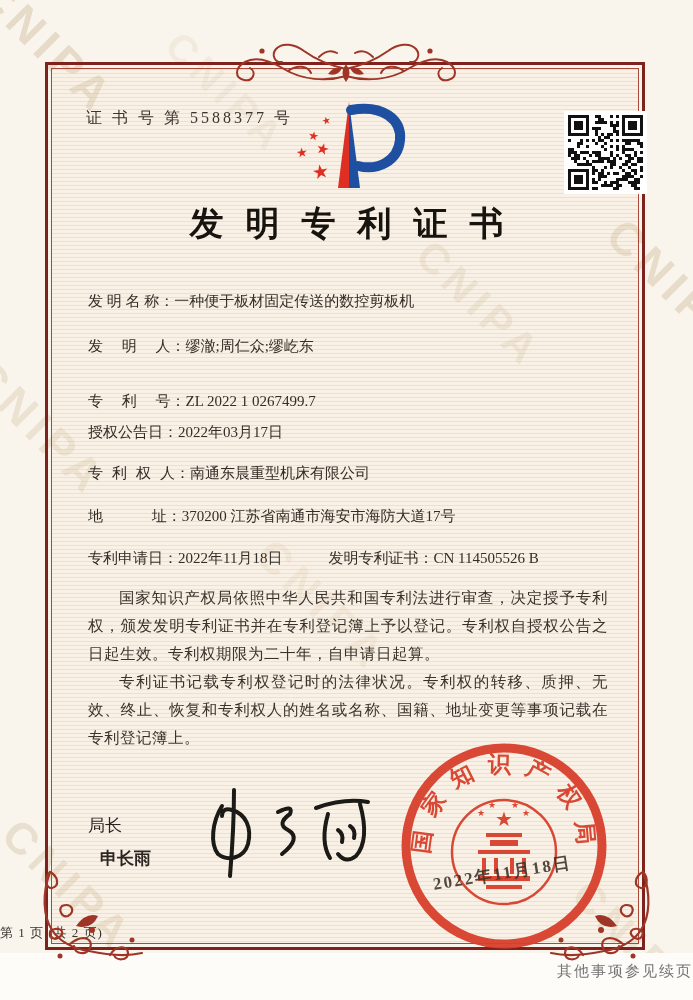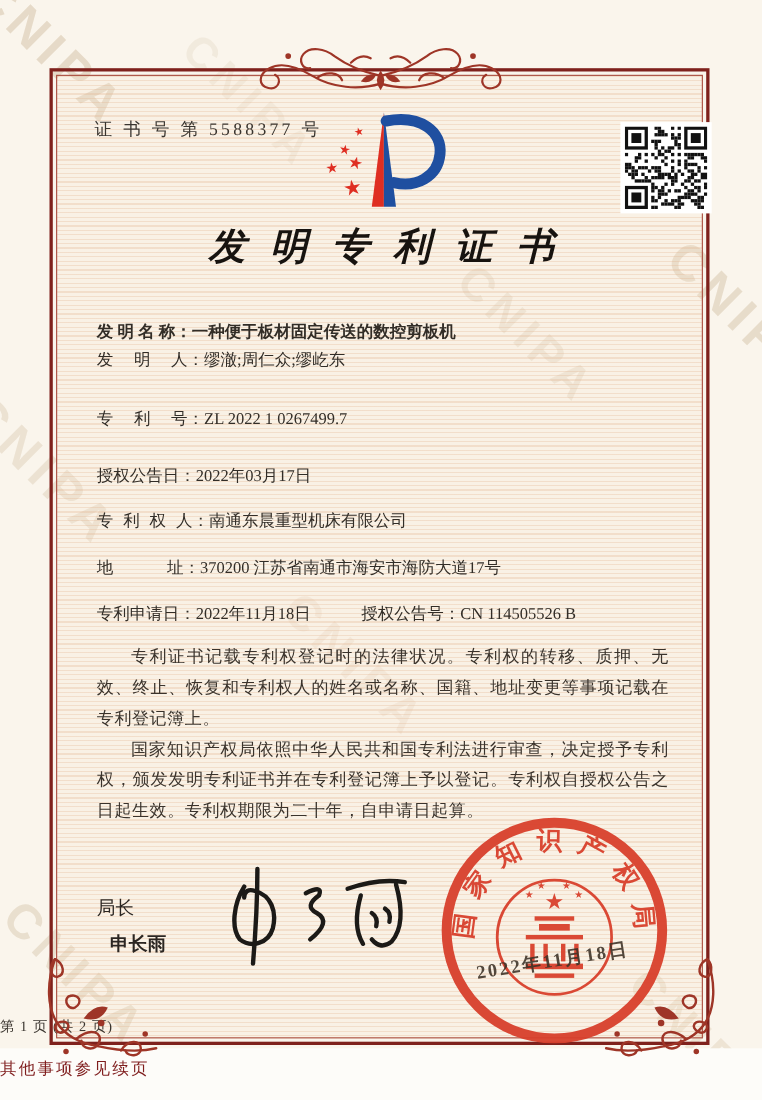--- a/index.html
+++ b/index.html
@@ -43,48 +43,48 @@
   
   .content{position:absolute;left:0;top:0;width:693px;height:930px;z-index:2;}
   .cert-no{
     position:absolute;left:86px;top:108px;font-size:16px;letter-spacing:3px;
     color:#3a352f;white-space:pre;
   }
   .logo{position:absolute;left:288px;top:98px;width:122px;height:94px;}
   .qr{position:absolute;left:564px;top:111px;width:75px;height:75px;background:#fff;padding:4px;box-sizing:content-box;}
   .title{
     position:absolute;left:0;top:201px;width:693px;text-align:center;
-    font-size:34px;font-weight:bold;letter-spacing:22px;text-indent:22px;color:#17130f;font-style:italic;
+    font-size:34px;font-weight:bold;letter-spacing:22px;text-indent:22px;color:#17130f;
   }
   .rows{position:absolute;left:88px;top:0;width:522px;}
   .field-row{position:absolute;left:0;font-size:15px;white-space:pre;color:#322d27;}
   .field-row .lbl{white-space:pre;}
-  .r0{top:292px;font-weight:bold;} .r1{top:318px;} .r2{top:371px;} .r3{top:423px;}
+  .r0{top:292px;} .r1{top:337px;} .r2{top:392px;} .r3{top:423px;}
   .r4{top:464px;font-family:Liberation Mono, monospace;} .r5{top:507px;} .r6{top:549px;}
   .pair2{margin-left:46px;}
   .paras{
     position:absolute;left:88px;top:584px;width:520px;
     font-size:15.5px;line-height:28px;text-align:justify;color:#3a332c;letter-spacing:.5px;
   }
   .paras p{margin:0;text-indent:2em;}
   .sig-title{position:absolute;left:88px;top:814px;font-size:17px;font-weight:normal;
     font-family:"Liberation Sans","DejaVu Sans",sans-serif;color:#2b2622;}
   .sig-name{position:absolute;left:88px;top:847px;font-size:17px;font-weight:bold;
     font-family:"Liberation Sans","DejaVu Sans",sans-serif;color:#2b2622;margin-left:12px;}
   .sig-hand{position:absolute;left:188px;top:778px;width:195px;height:108px;}
   .seal{position:absolute;left:398px;top:740px;width:212px;height:212px;opacity:.95;}
   .seal-date{
     position:absolute;left:432px;top:858px;width:190px;
     font-size:17px;font-weight:bold;letter-spacing:2px;color:#3c3126;
     transform:rotate(-9deg);opacity:.88;white-space:nowrap;
   }
   .page-info{position:absolute;left:0;top:924px;width:693px;
     font-size:13px;color:#3a352f;letter-spacing:1px;}
-  .cont-note{position:absolute;left:0;top:962px;width:693px;text-align:left;
-    font-size:15px;color:#7f1d1d;letter-spacing:2px;z-index:2;}
+  .cont-note{position:absolute;left:0;top:962px;width:693px;text-align:right;
+    font-size:15px;color:#737373;letter-spacing:2px;z-index:2;}
   .star{position:absolute;color:#df2e22;line-height:1;user-select:none;}
 </style>
 </head>
 <body>
 
 <span class="wm wm1">CNIPA</span>
 <span class="wm wm2">CNIPA</span>
 <span class="wm wm3">CNIPA</span>
 <span class="wm wm4">CNIPA</span>
 <span class="wm wm5">CNIPA</span>
@@ -378,26 +378,26 @@
 
   <div class="title">发明专利证书</div>
 
   <div class="rows">
     <div class="field-row r0"><span class="lbl">发 明 名 称：</span><span>一种便于板材固定传送的数控剪板机</span></div>
     <div class="field-row r1"><span class="lbl">发　 明　 人：</span><span>缪澈;周仁众;缪屹东</span></div>
     <div class="field-row r2"><span class="lbl">专　 利　 号：</span><span>ZL 2022 1 0267499.7</span></div>
     <div class="field-row r3"><span class="lbl">授权公告日：</span><span>2022年03月17日</span></div>
     <div class="field-row r4"><span class="lbl">专 利 权 人：</span><span>南通东晨重型机床有限公司</span></div>
     <div class="field-row r5"><span class="lbl">地　　　 址：</span><span>370200 江苏省南通市海安市海防大道17号</span></div>
-    <div class="field-row r6"><span class="lbl">专利申请日：</span><span>2022年11月18日</span><span class="pair2 lbl">授权公告号：</span><span>CN 114505526 B</span></div>
+    <div class="field-row r6"><span class="lbl">专利申请日：</span><span>2022年11月18日</span><span class="pair2 lbl">发明专利证书：</span><span>CN 114505526 B</span></div>
   </div>
 
   <div class="paras">
+    <p>国家知识产权局依照中华人民共和国专利法进行审查，决定授予专利权，颁发发明专利证书并在专利登记簿上予以登记。专利权自授权公告之日起生效。专利权期限为二十年，自申请日起算。</p>
     <p>专利证书记载专利权登记时的法律状况。专利权的转移、质押、无效、终止、恢复和专利权人的姓名或名称、国籍、地址变更等事项记载在专利登记簿上。</p>
-    <p>国家知识产权局依照中华人民共和国专利法进行审查，决定授予专利权，颁发发明专利证书并在专利登记簿上予以登记。专利权自授权公告之日起生效。专利权期限为二十年，自申请日起算。</p>
   </div>
 
   <div class="sig-title">局长</div>
   <div class="sig-name">申长雨</div>
 
   <svg class="sig-hand" viewBox="0 0 195 108">
     <g stroke="#1c1a17" stroke-width="4" fill="none" stroke-linecap="round" stroke-linejoin="round">
       <path d="M34,28 C24,44 22,66 30,76 C40,84 56,80 60,66 C64,50 58,36 44,32 C38,30 34,32 34,38"></path>
       <path d="M46,12 C46,40 44,74 42,98"></path>
       <path d="M90,34 q16,-8 12,2 q-14,10 -2,16 q14,8 -6,24"></path>

